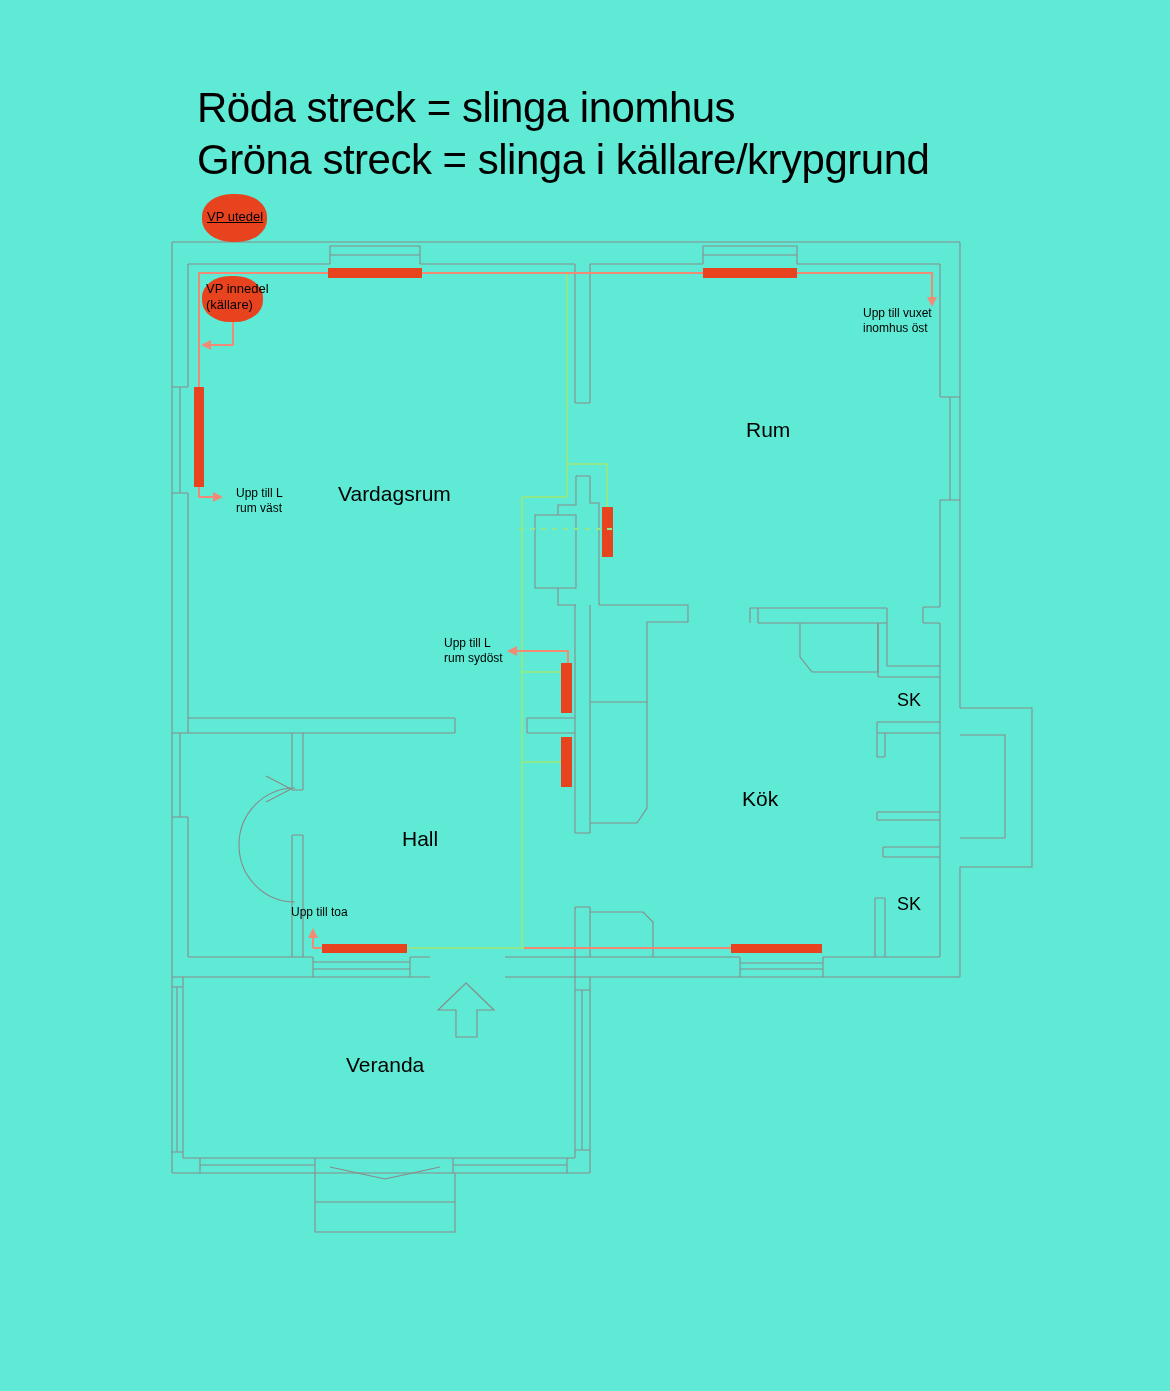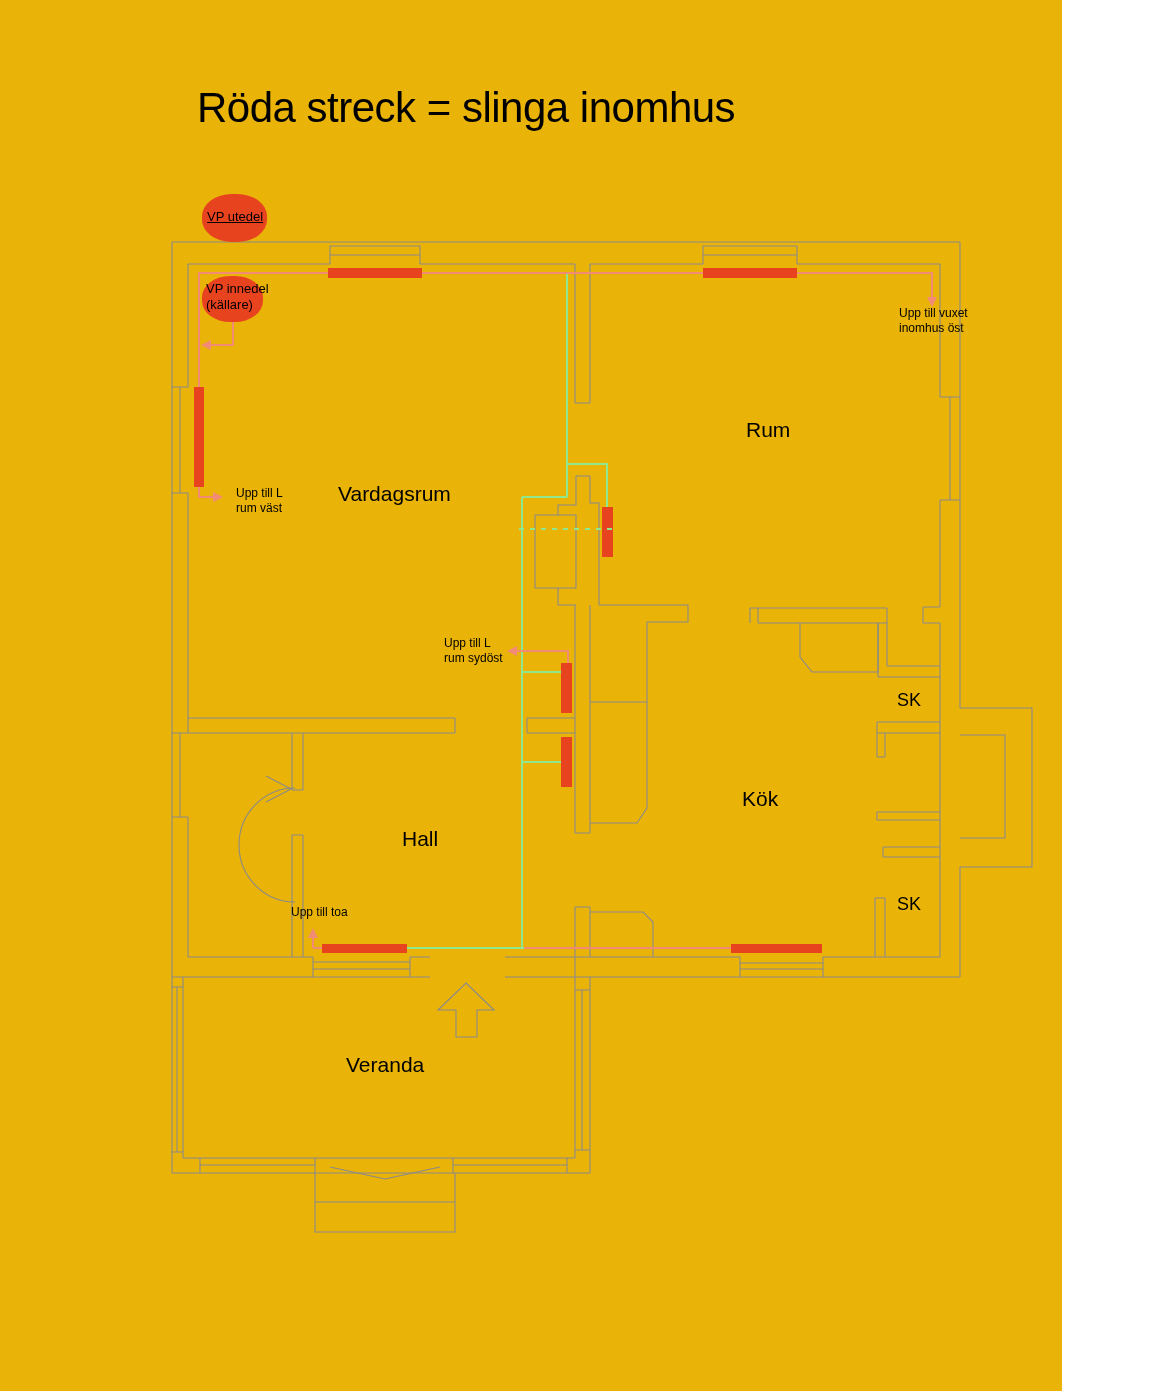--- a/index.html
+++ b/index.html
@@ -1,16 +1,16 @@
 <!DOCTYPE html>
 <html style="--rl: #f28b76; --rb: #e8431f; --gl: #90e88c; --wall: #8a8a8a;"><head>
 <meta charset="utf-8">
 <style>
   html,body{margin:0;padding:0;background:#fff;}
-  #stage{position:relative;width:1062px;height:1391px;background:#eab308;overflow:hidden;
+  #stage{position:relative;width:1170px;height:1391px;background:#5eead4;overflow:hidden;
          font-family:"Liberation Sans",sans-serif;color:#000;}
   #plan-svg{position:absolute;left:0;top:0;}
   .wall{stroke:var(--wall);stroke-width:1.1;fill:none;}
   .rl{stroke:var(--rl);stroke-width:2;fill:none;}
   .gl{stroke:var(--gl);stroke-width:2;fill:none;}
   .gld{stroke:var(--gl);stroke-width:2;fill:none;stroke-dasharray:5 6;}
   .rb{fill:var(--rb);}
   .rh{fill:var(--rl);stroke:none;}
   .lbl{position:absolute;white-space:pre;}
   .title{font-size:42px;letter-spacing:-0.5px;}
@@ -114,28 +114,29 @@
       <rect class="rb" x="561" y="737" width="11" height="50"></rect>
       <rect class="rb" x="322" y="944" width="85" height="9"></rect>
       <rect class="rb" x="731" y="944" width="91" height="9"></rect>
     </g>
     <g>
       <path class="gld" d="M519,529 H614"></path>
     </g>
   </svg>
 
   <div class="lbl title" style="left:197px;top:84px;">Röda streck = slinga inomhus</div>
+  <div class="lbl title" style="left:197px;top:136px;">Gröna streck = slinga i källare/krypgrund</div>
 
   <div class="blob" style="left:202px;top:194px;width:65px;height:48px;"></div>
   <div class="blobtxt" style="left:207px;top:209px;text-decoration:underline;">VP utedel</div>
 
   <div class="blob" style="left:202px;top:276px;width:61px;height:46px;"></div>
   <div class="blobtxt" style="left:206px;top:281px;"><span>VP innedel</span><br><span>(källare)</span></div>
 
-  <div class="lbl ann" style="left:863px;top:306px;margin-left:36px;"><span>Upp till vuxet</span><br><span>inomhus öst</span></div>
+  <div class="lbl ann" style="left:863px;top:306px;"><span>Upp till vuxet</span><br><span>inomhus öst</span></div>
   <div class="lbl ann" style="left:236px;top:486px;"><span>Upp till L</span><br><span>rum väst</span></div>
   <div class="lbl ann" style="left:444px;top:636px;"><span>Upp till L</span><br><span>rum sydöst</span></div>
   <div class="lbl ann" style="left:291px;top:905px;">Upp till toa</div>
 
   <div class="room" style="left:338px;top:482px;">Vardagsrum</div>
   <div class="room" style="left:746px;top:418px;">Rum</div>
   <div class="room" style="left:402px;top:827px;">Hall</div>
   <div class="room" style="left:742px;top:775px;margin-top:12px;">Kök</div>
   <div class="room" style="left:346px;top:1053px;">Veranda</div>
   <div class="room sm" style="left:897px;top:690px;">SK</div>

